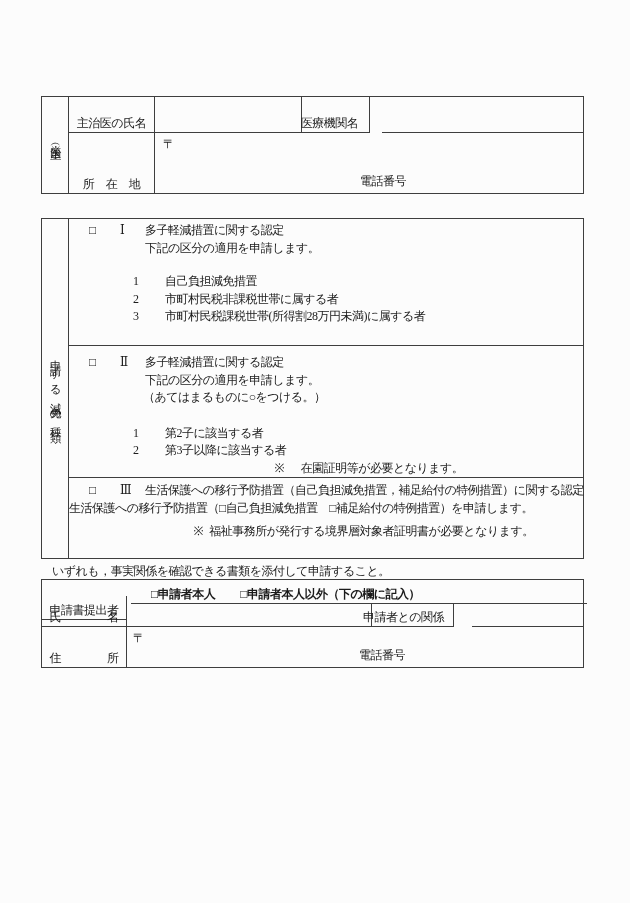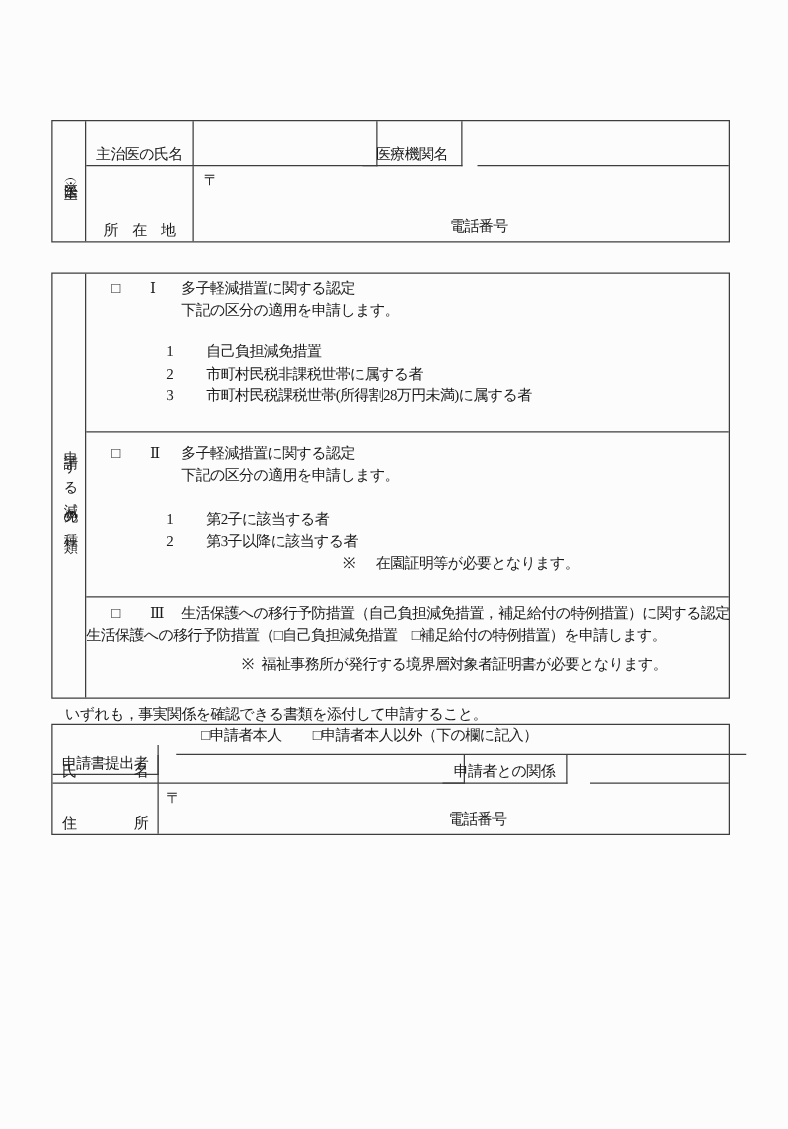--- a/index.html
+++ b/index.html
@@ -91,20 +91,21 @@
       <div class="ln ln-item">
         <span class="inum">3</span><span>市町村民税課税世帯(所得割28万円未満)に属する者</span>
       </div>
     </div>
 
     <div class="sec bB" style="top:127px; height:132px; padding-top:8px;">
       <div class="ln ln-head">
         <span class="cb">□</span><span class="rn">Ⅱ</span><span>多子軽減措置に関する認定</span>
       </div>
       <div class="ln ln-body">下記の区分の適用を申請します。</div>
+      <div class="ln ln-paren">（あてはまるものに○をつける。）</div>
       <div style="height:18px;"></div>
       <div class="ln ln-item">
         <span class="inum">1</span><span>第2子に該当する者</span>
       </div>
       <div class="ln ln-item">
         <span class="inum">2</span><span>第3子以降に該当する者</span>
       </div>
       <div class="ln ln-note">
         <span class="nmark-w">※</span><span>在園証明等が必要となります。</span>
       </div>
@@ -122,21 +123,21 @@
     </div>
   </div>
 
   <div class="cell" style="left:52px; top:563px; white-space:nowrap;">いずれも，事実関係を確認できる書類を添付して申請すること。</div>
 
   <div class="tbl" style="left:41px; top:579px; width:543px; height:89px;">
 
     <div class="cell bR bB cen" style="left:0; top:16px; width:85px; height:24px;">
       <span>申請書提出者</span>
     </div>
-    <div class="cell bB" style="left:99px; top:0; width:456px; height:24px; display:flex; align-items:flex-start; padding-left:20px;">
+    <div class="cell bB" style="left:89px; top:0; width:456px; height:24px; display:flex; align-items:flex-end; padding-left:20px;font-weight:bold;">
       <span style="margin-right:25px;">□申請者本人</span>
       <span>□申請者本人以外（下の欄に記入）</span>
     </div>
 
     <div class="cell bR bB cen" style="left:0; top:24px; width:85px; height:23px;">
       <span>氏　　　　名</span>
     </div>
     <div class="cell bR bB" style="left:85px; top:24px; width:245px; height:23px;">
       <span class="blankcell"></span>
     </div>

